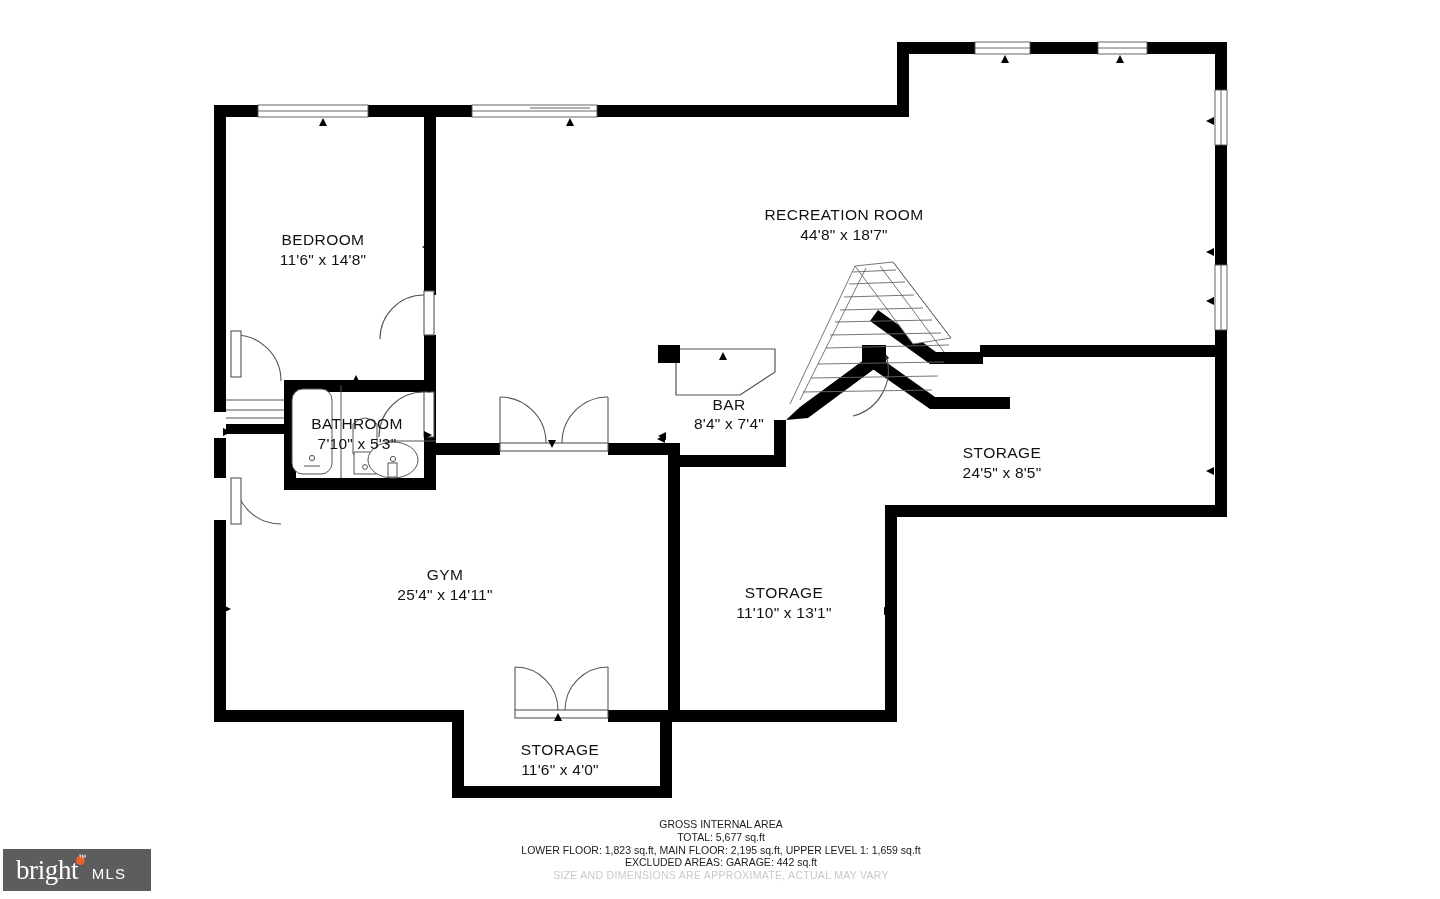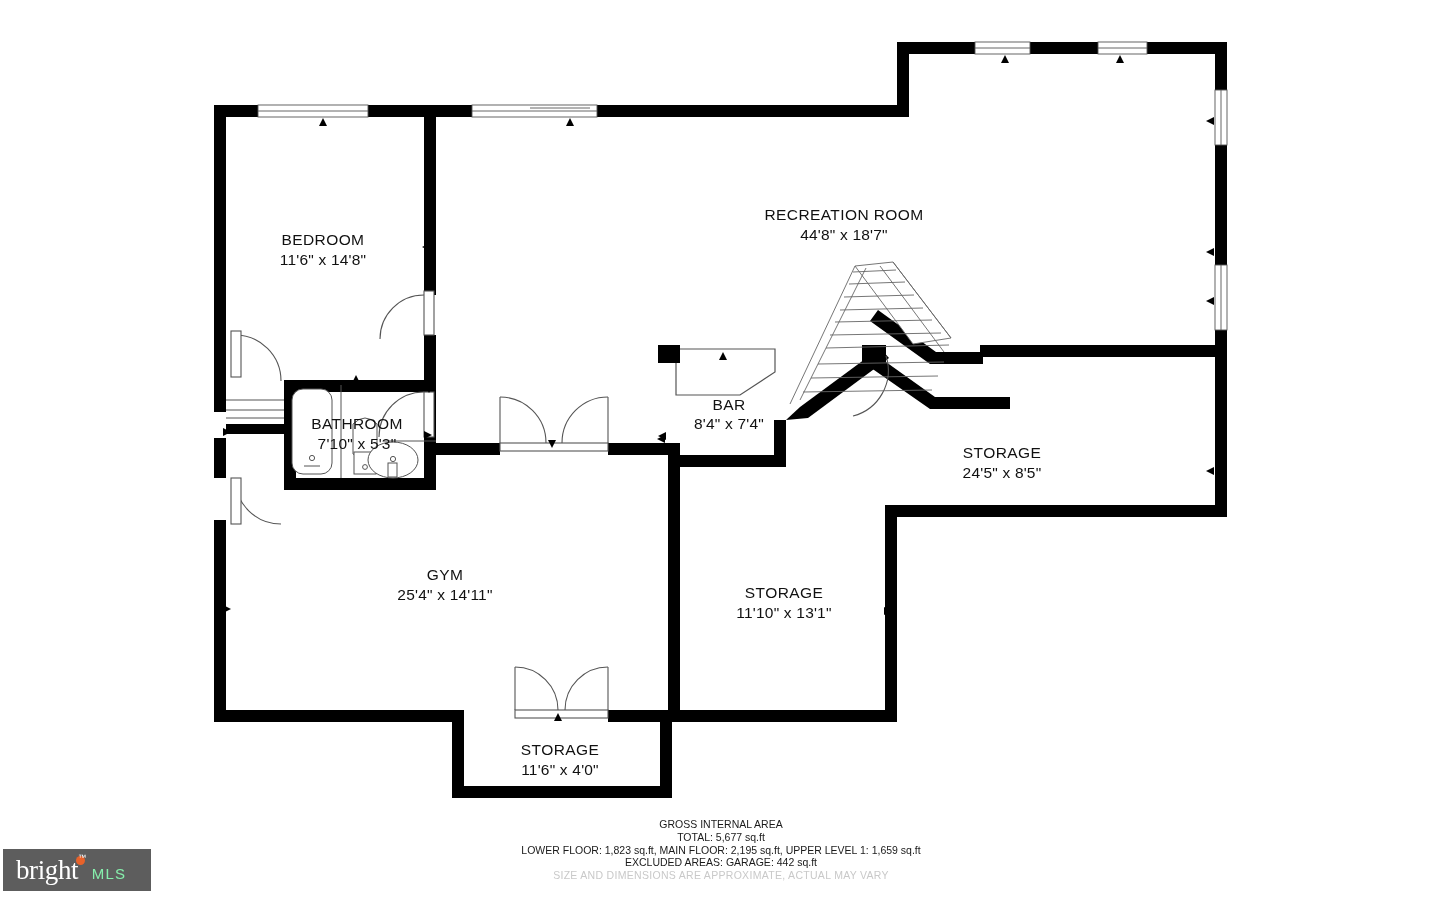--- a/index.html
+++ b/index.html
@@ -78,21 +78,21 @@
     font-size: 8px;
     color: #ffffff;
     vertical-align: super;
     position: relative;
     top: -9px;
     left: 0px;
   }
   #logo .mls {
     font-family: "Liberation Sans", sans-serif;
     font-size: 15px;
-    color: #86efac;
+    color: #ffffff;
     letter-spacing: 1.2px;
     margin-left: 6px;
     position: relative;
     top: 3px;
   }
   #logo .dot {
     position: absolute;
     width: 9px;
     height: 9px;
     border-radius: 50%;

